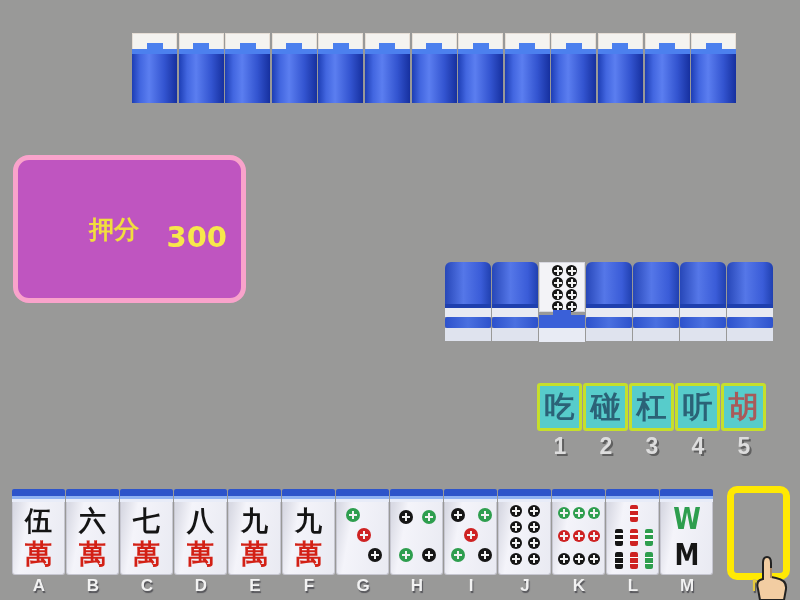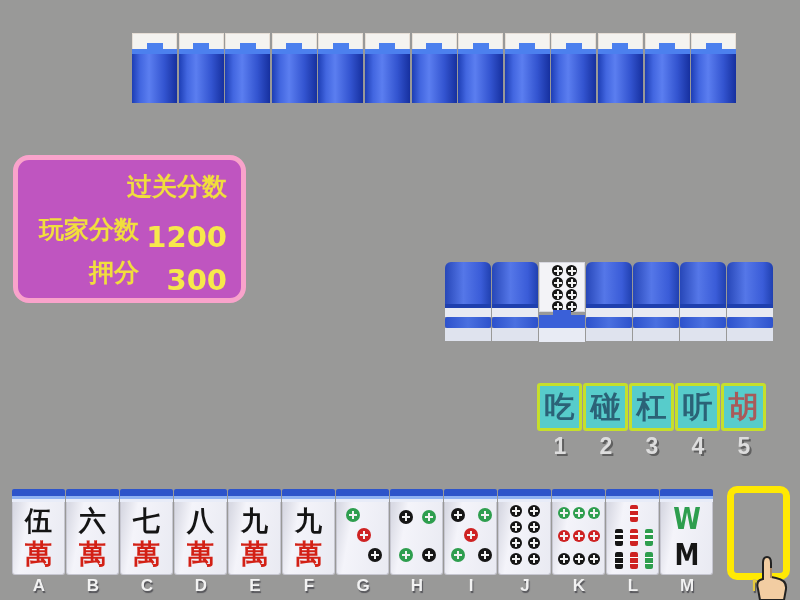--- a/index.html
+++ b/index.html
@@ -146,25 +146,20 @@
     <div class="t-back">
       <div class="cap">
         <div class="tab"></div>
       </div>
       <div class="body"></div>
     </div>
   </div>
 
 <div id="score-panel">
   <div class="score-row">
-    <span class="score-label">过关分数</span>
-  </div>
-  <div class="score-row">
-    <span class="score-label">玩家分数</span>
-    <span class="score-value">1200</span>
   </div>
   <div class="score-row">
     <span class="score-label">押分</span>
     <span class="score-value">300</span>
   </div>
 </div>
 
 <div id="meld-row">
     <div class="m-tile">
       <div class="m-top"></div>

